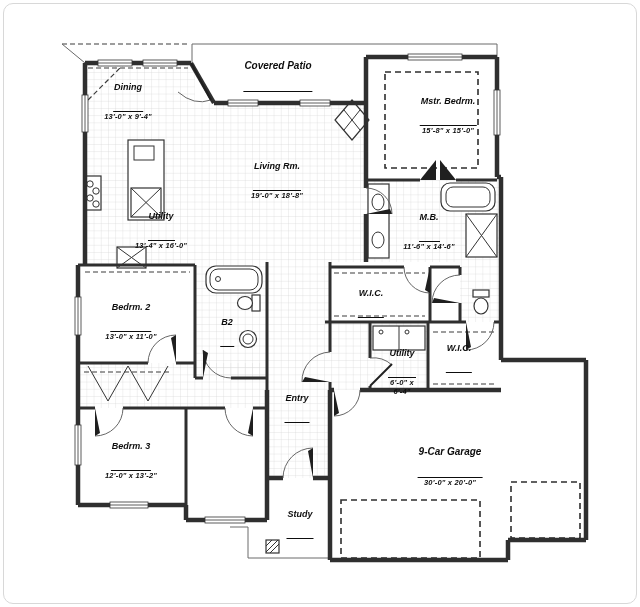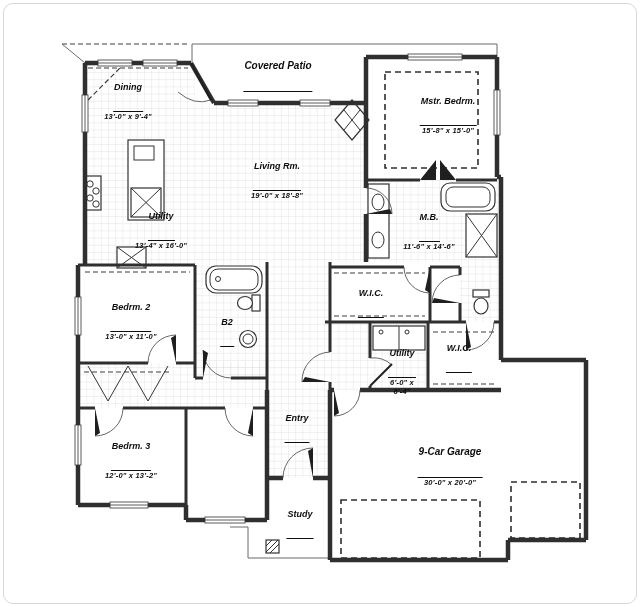--- a/index.html
+++ b/index.html
@@ -326,21 +326,21 @@
     <span class="nm">Utility</span>
     <span class="dm">6'-0" x 6'-4"</span>
   </div>
   <div class="rlabel" style="left:131px;top:302px">
     <span class="nm">Bedrm. 2</span>
     <span class="dm">13'-0" x 11'-0"</span>
   </div>
   <div class="rlabel" style="left:227px;top:317px">
     <span class="nm">B2</span>
   </div>
-  <div class="rlabel" style="left:297px;top:413px">
+  <div class="rlabel" style="left:297px;top:393px">
     <span class="nm">Entry</span>
   </div>
   <div class="rlabel" style="left:131px;top:441px">
     <span class="nm">Bedrm. 3</span>
     <span class="dm">12'-0" x 13'-2"</span>
   </div>
   <div class="rlabel lg" style="left:450px;top:446px">
     <span class="nm">9-Car Garage</span>
     <span class="dm">30'-0" x 20'-0"</span>
   </div>

